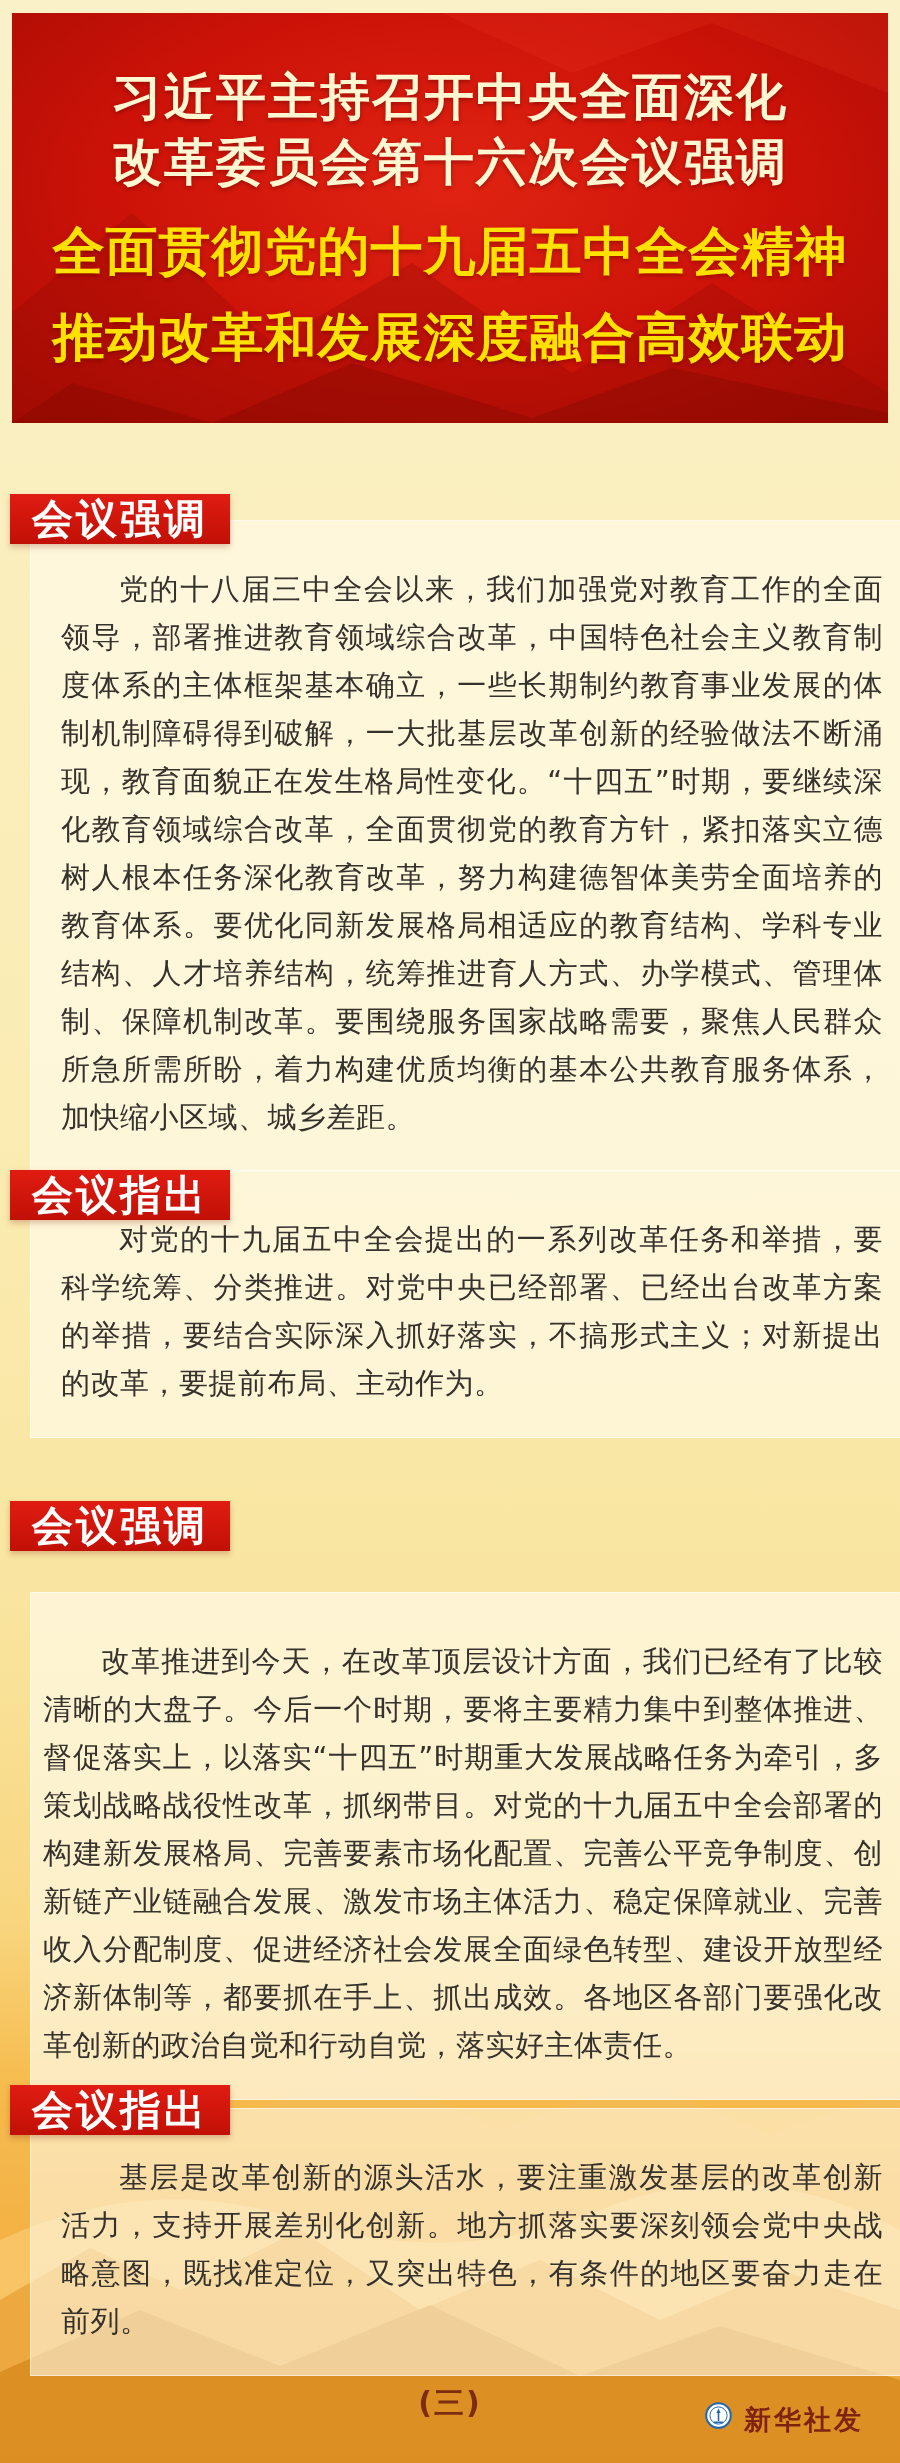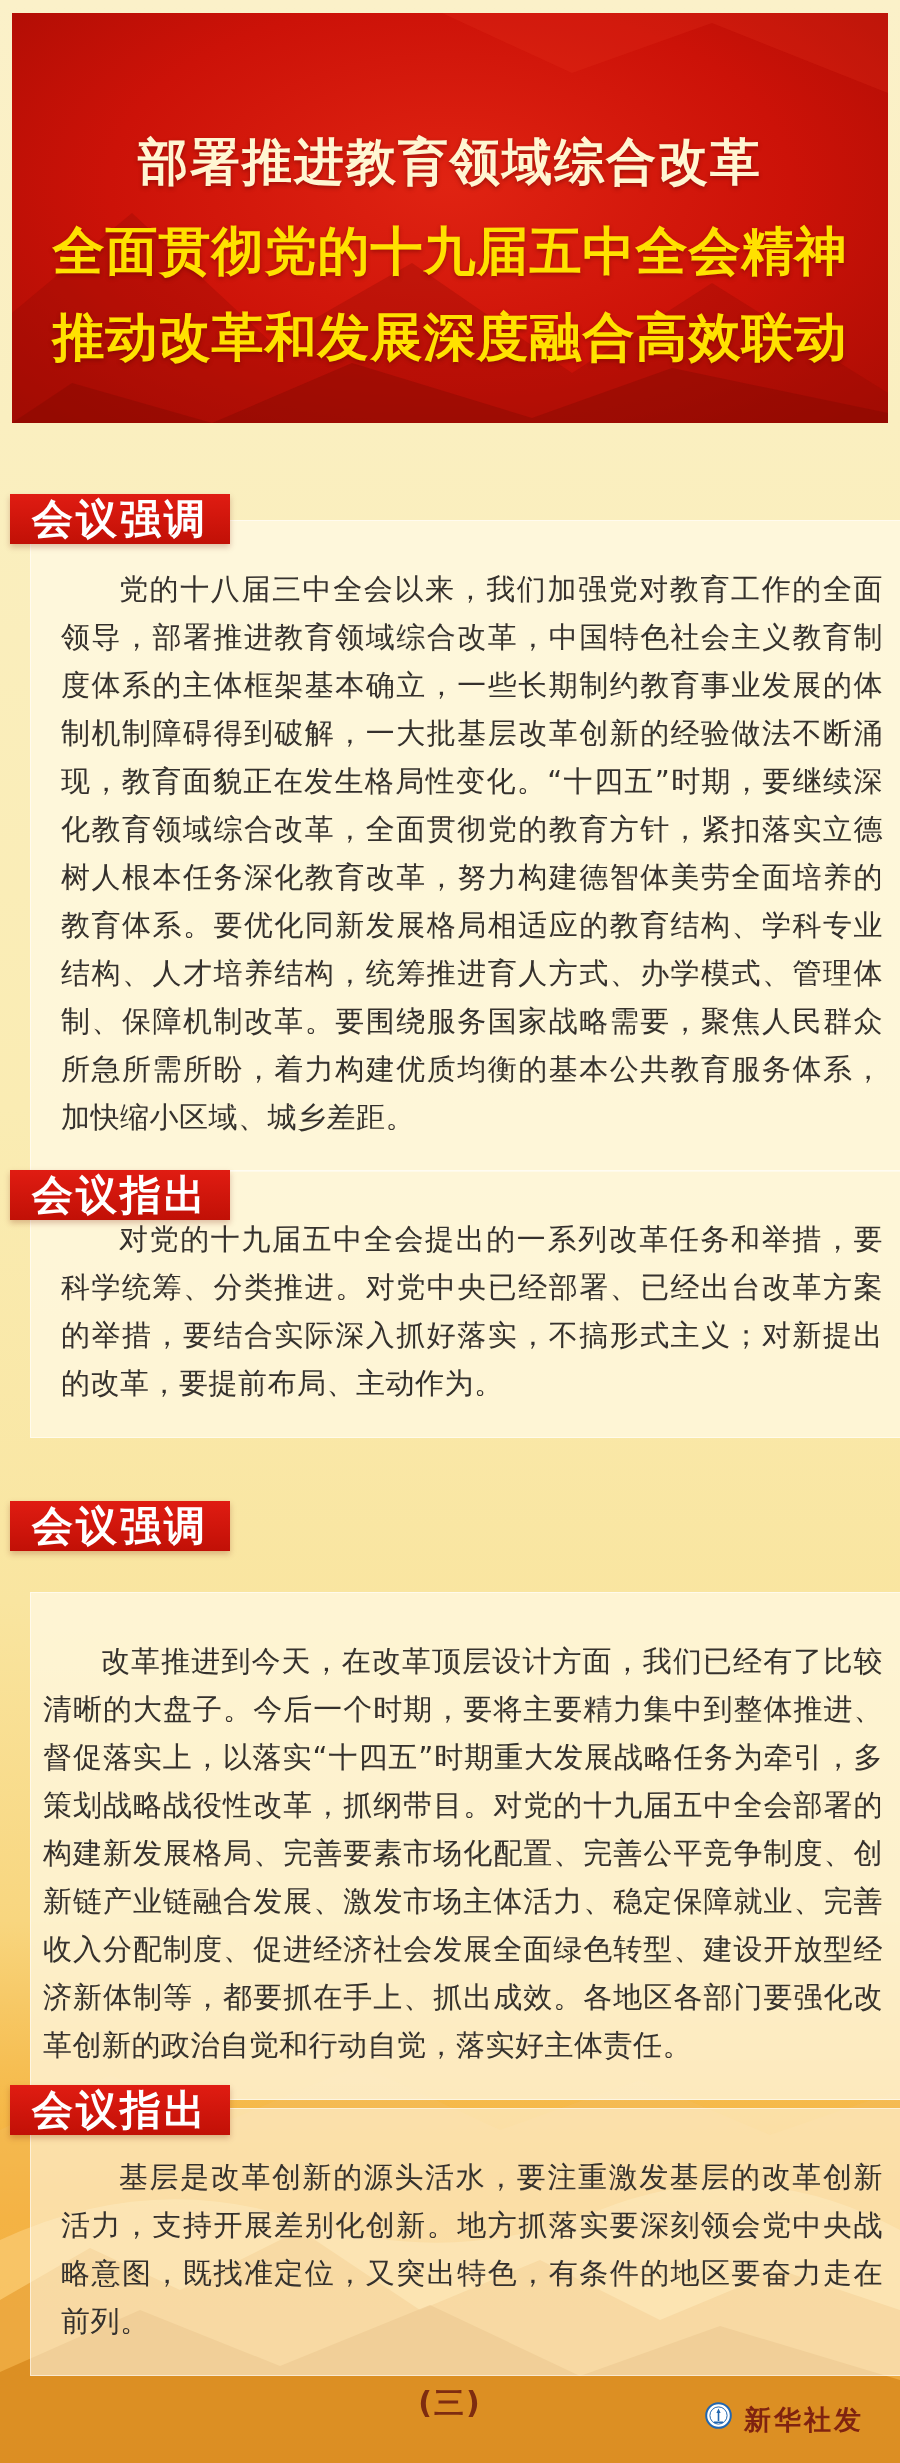--- a/index.html
+++ b/index.html
@@ -96,21 +96,22 @@
     <path d="M0,320 L90,268 L180,310 L300,250 L420,330 L540,280 L660,340 L780,290 L900,330 L900,483 L0,483 Z" fill="#E1901B" opacity="0.50"></path>
     <path d="M0,392 L140,330 L280,386 L430,325 L580,396 L720,346 L900,400 L900,483 L0,483 Z" fill="#D07C10" opacity="0.58"></path>
   </svg>
 
   <div class="banner">
     <svg viewBox="0 0 876 410" preserveAspectRatio="none" aria-hidden="true">
       <path d="M0,410 L0,300 L120,200 L260,330 L400,250 L560,360 L700,270 L876,380 L876,410 Z" fill="#8F0A02" opacity="0.30"></path>
       <path d="M0,410 L60,370 L200,410 L340,350 L520,405 L660,355 L876,400 L876,410 Z" fill="#7C0801" opacity="0.35"></path>
       <path d="M430,0 L560,60 L700,10 L876,80 L876,0 Z" fill="#E8361F" opacity="0.22"></path>
     </svg>
-    <div class="banner-line cream t2">部署推进教育领域综合改革</div>
+    <div class="banner-line cream t1">习近平主持召开中央全面深化</div>
+    <div class="banner-line cream t2">改革委员会第十六次会议强调</div>
     <div class="banner-line yellow t4">推动改革和发展深度融合高效联动</div>
     <div class="banner-line yellow t3">全面贯彻党的十九届五中全会精神</div>
   </div>
 
   <div class="badge b1">会议强调</div>
   <div class="content-box box1">
     <p>党的十八届三中全会以来，我们加强党对教育工作的全面领导，部署推进教育领域综合改革，中国特色社会主义教育制度体系的主体框架基本确立，一些长期制约教育事业发展的体制机制障碍得到破解，一大批基层改革创新的经验做法不断涌现，教育面貌正在发生格局性变化。“十四五”时期，要继续深化教育领域综合改革，全面贯彻党的教育方针，紧扣落实立德树人根本任务深化教育改革，努力构建德智体美劳全面培养的教育体系。要优化同新发展格局相适应的教育结构、学科专业结构、人才培养结构，统筹推进育人方式、办学模式、管理体制、保障机制改革。要围绕服务国家战略需要，聚焦人民群众所急所需所盼，着力构建优质均衡的基本公共教育服务体系，加快缩小区域、城乡差距。</p>
   </div>
 
   <div class="badge b2">会议指出</div>

